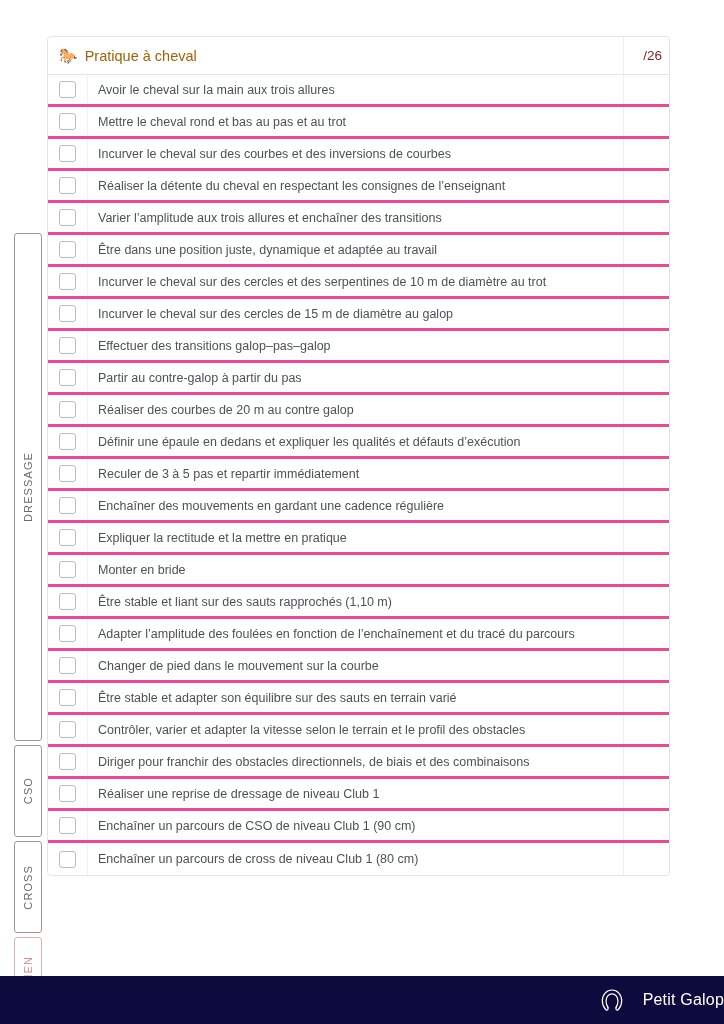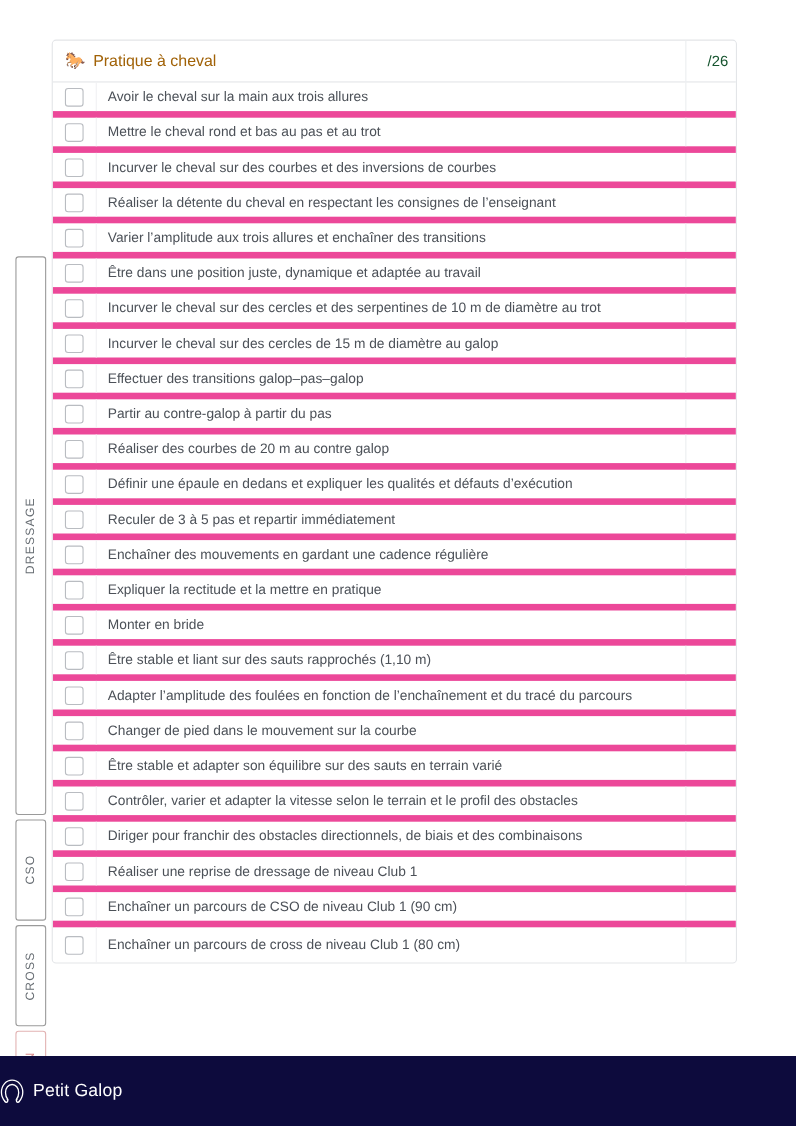--- a/index.html
+++ b/index.html
@@ -82,29 +82,29 @@
   }
   .card-header .score-cell {
     width: 46px;
     height: 100%;
     border-left: 1px solid #eceef0;
     display: flex;
     align-items: center;
     justify-content: flex-end;
     padding-right: 7px;
     font-size: 13.5px;
-    color: #14532d;
+    color: #7f1d1d;
     text-align: center;
   }
 
   .row {
     display: flex;
     align-items: stretch;
     height: 32px;
-    border-bottom: 6px solid #ec4899;
+    border-bottom: 3px solid #ec4899;
   }
   .row:last-child { border-bottom: none; }
   .row .check-cell {
     width: 40px;
     display: flex;
     align-items: center;
     justify-content: center;
     border-right: 1px solid #f0f1f3;
   }
   .cbox {
@@ -130,26 +130,26 @@
     width: 46px;
     border-left: 1px solid #eceef0;
   }
 
   
   .footer {
     position: absolute;
     left: 0;
     bottom: 0;
     width: 724px;
-    height: 64px;
+    height: 48px;
     background: #0d0b3d;
     display: flex;
     align-items: center;
-    justify-content: flex-start;
-    gap: 8px;
+    justify-content: flex-end;
+    gap: 20px;
   }
   .footer .brand-text {
     color: #ffffff;
     font-size: 16px;
     letter-spacing: .2px;
     font-family: "Liberation Sans", sans-serif;
   }
   .footer svg { display: block; }
 </style>
 </head>

